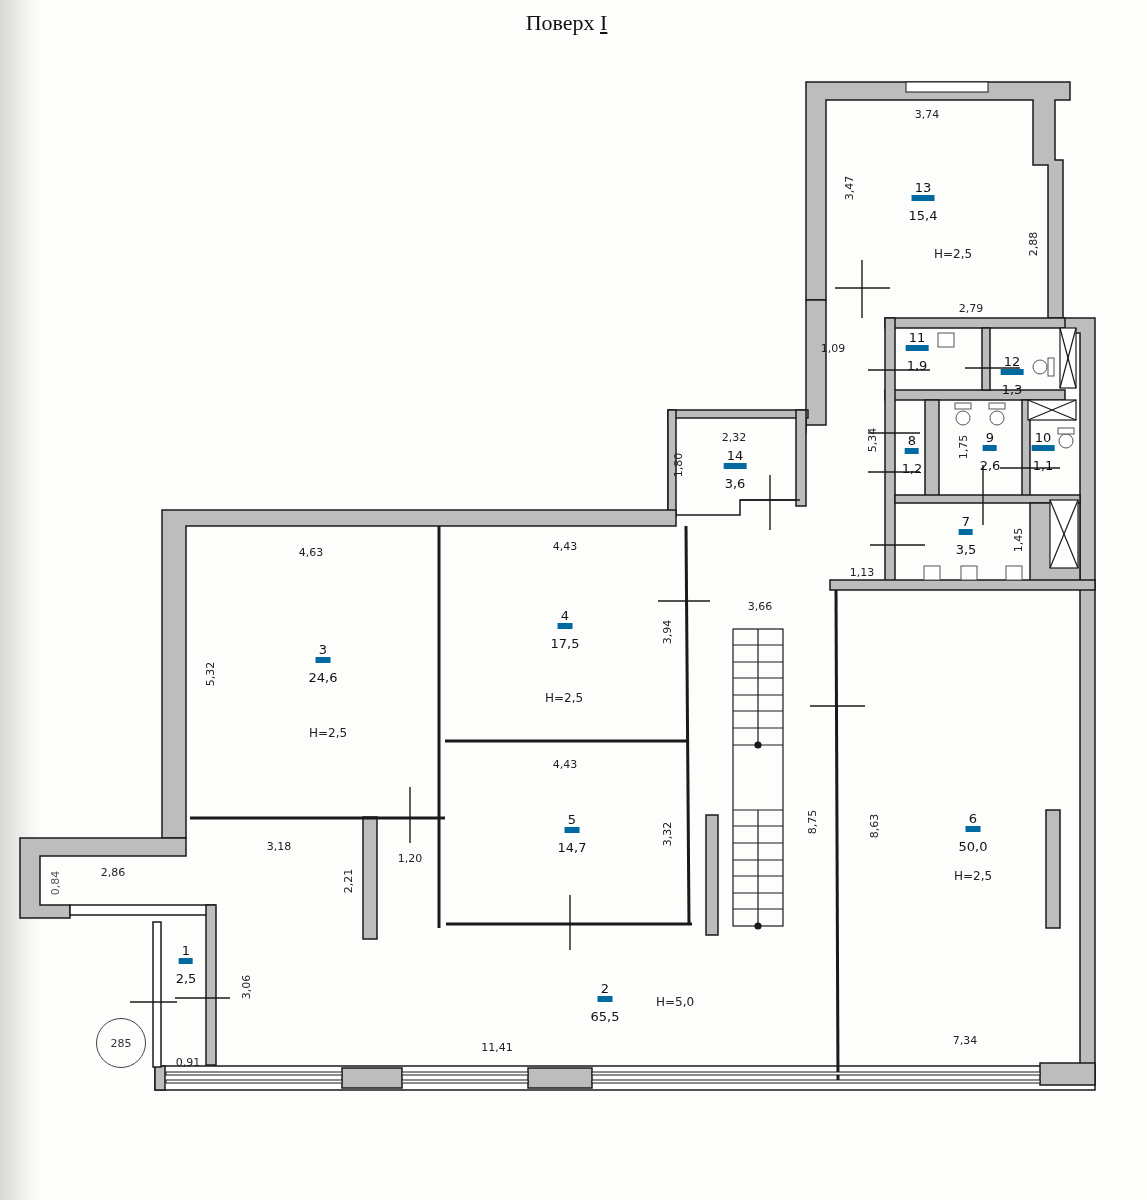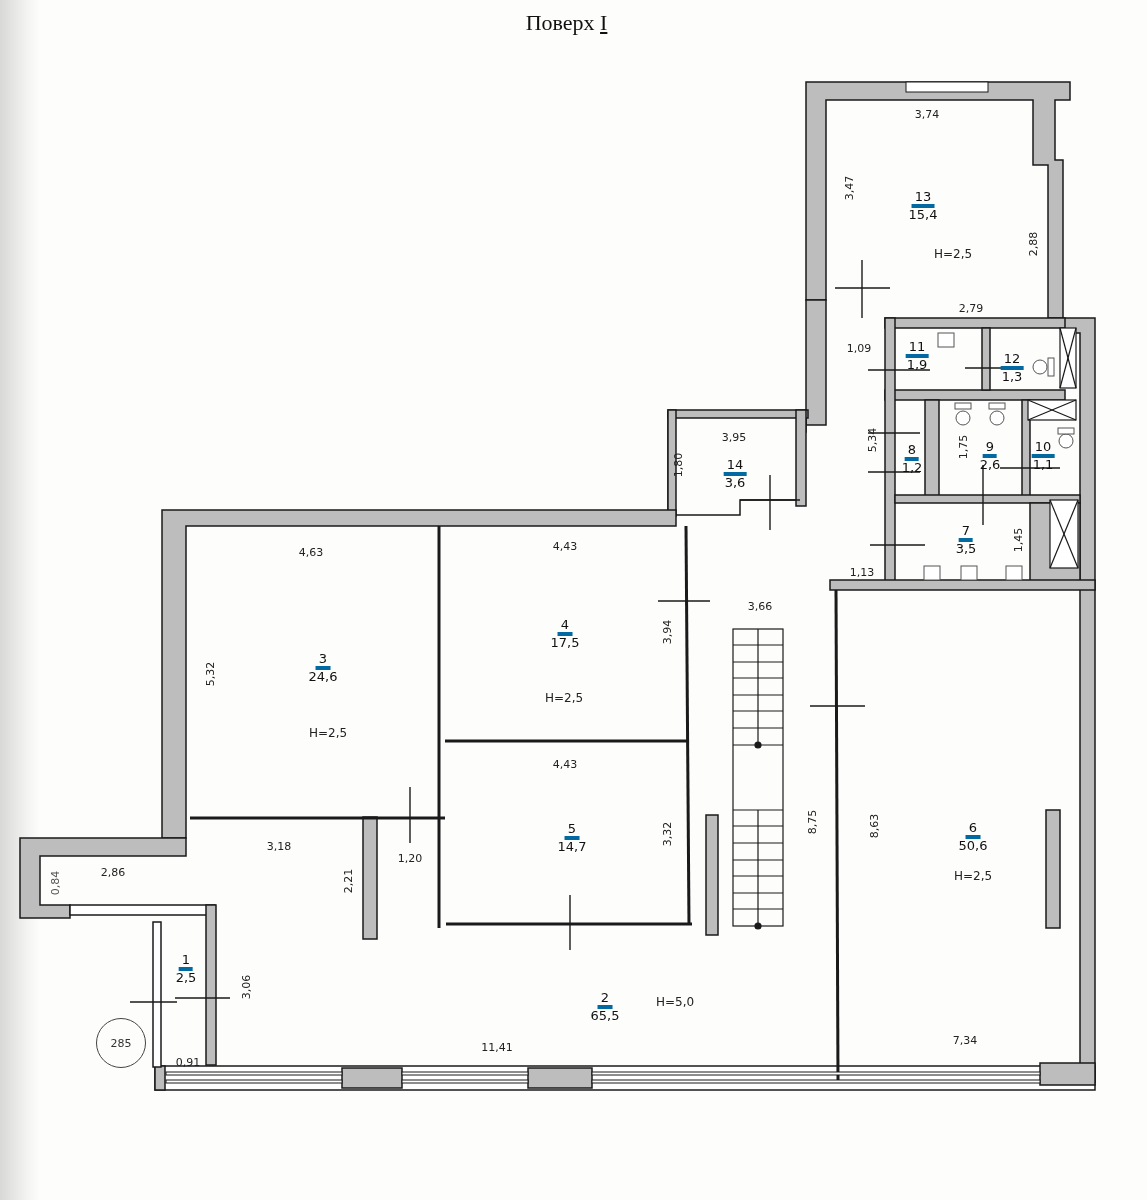--- a/index.html
+++ b/index.html
@@ -21,22 +21,22 @@
   .lbl {
     position: absolute; font-family: "DejaVu Sans", sans-serif; color: #222;
     font-size: 11px; white-space: nowrap; transform: translate(-50%, -50%);
   }
   .lbl.v { transform: translate(-50%, -50%) rotate(-90deg); }
   .room {
     position: absolute; transform: translate(-50%, -50%);
     display: flex; flex-direction: column; align-items: center;
     font-family: "DejaVu Sans", sans-serif; color: #111; font-size: 13px; line-height: 14px;
   }
-  .room .rn { padding: 0 3px; border-bottom: 4px solid #0369a1; margin-top: 8px; }
-  .room .ra { padding: 0 2px; }
+  .room .rn { padding: 0 3px; border-bottom: 6px solid #0369a1; margin-top: 8px; }
+  .room .ra { padding: 8px 2px; }
   .badge {
     position: absolute; left: 96px; top: 1018px; width: 48px; height: 48px;
     border: 1.5px solid #444; border-radius: 50%;
     display: flex; align-items: center; justify-content: center;
     font-size: 11px; color: #333;
   }
 </style>
 </head>
 <body>
 
@@ -184,21 +184,21 @@
 <div class="room" style="left:923px;top:202px">
   <span class="rn">13</span>
   <span class="ra">15,4</span>
 </div>
 <div class="lbl" style="left:953px;top:254px;font-size:12px">H=2,5</div>
 
 <div class="room" style="left:917px;top:352px">
   <span class="rn">11</span>
   <span class="ra">1,9</span>
 </div>
-<div class="room" style="left:1012px;top:364px">
+<div class="room" style="left:1012px;top:376px">
   <span class="rn">12</span>
   <span class="ra">1,3</span>
 </div>
 <div class="room" style="left:912px;top:455px">
   <span class="rn">8</span>
   <span class="ra">1,2</span>
 </div>
 <div class="room" style="left:990px;top:452px">
   <span class="rn">9</span>
   <span class="ra">2,6</span>
@@ -224,43 +224,43 @@
   <span class="rn">4</span>
   <span class="ra">17,5</span>
 </div>
 <div class="lbl" style="left:564px;top:698px;font-size:12px">H=2,5</div>
 <div class="room" style="left:572px;top:834px">
   <span class="rn">5</span>
   <span class="ra">14,7</span>
 </div>
 <div class="room" style="left:973px;top:833px">
   <span class="rn">6</span>
-  <span class="ra">50,6</span>
+  <span class="ra">50,0</span>
 </div>
 <div class="lbl" style="left:973px;top:876px;font-size:12px">H=2,5</div>
 <div class="room" style="left:605px;top:1003px">
   <span class="rn">2</span>
   <span class="ra">65,5</span>
 </div>
 <div class="lbl" style="left:675px;top:1002px;font-size:12px">H=5,0</div>
 <div class="room" style="left:186px;top:965px">
   <span class="rn">1</span>
   <span class="ra">2,5</span>
 </div>
 
 <div class="lbl" style="left:927px;top:114px">3,74</div>
 <div class="lbl v" style="left:849px;top:188px">3,47</div>
 <div class="lbl v" style="left:1033px;top:244px">2,88</div>
 <div class="lbl" style="left:971px;top:308px">2,79</div>
-<div class="lbl" style="left:859px;top:348px">1,09</div>
+<div class="lbl" style="left:833px;top:348px">1,09</div>
 <div class="lbl v" style="left:872px;top:440px">5,34</div>
 <div class="lbl v" style="left:963px;top:447px">1,75</div>
 <div class="lbl v" style="left:1018px;top:540px">1,45</div>
 <div class="lbl" style="left:862px;top:572px">1,13</div>
-<div class="lbl" style="left:734px;top:437px">3,95</div>
+<div class="lbl" style="left:734px;top:437px">2,32</div>
 <div class="lbl v" style="left:678px;top:465px">1,80</div>
 <div class="lbl" style="left:311px;top:552px">4,63</div>
 <div class="lbl v" style="left:210px;top:674px">5,32</div>
 <div class="lbl" style="left:565px;top:546px">4,43</div>
 <div class="lbl v" style="left:667px;top:632px">3,94</div>
 <div class="lbl" style="left:565px;top:764px">4,43</div>
 <div class="lbl v" style="left:667px;top:834px">3,32</div>
 <div class="lbl" style="left:760px;top:606px">3,66</div>
 <div class="lbl v" style="left:812px;top:822px">8,75</div>
 <div class="lbl v" style="left:874px;top:826px">8,63</div>

